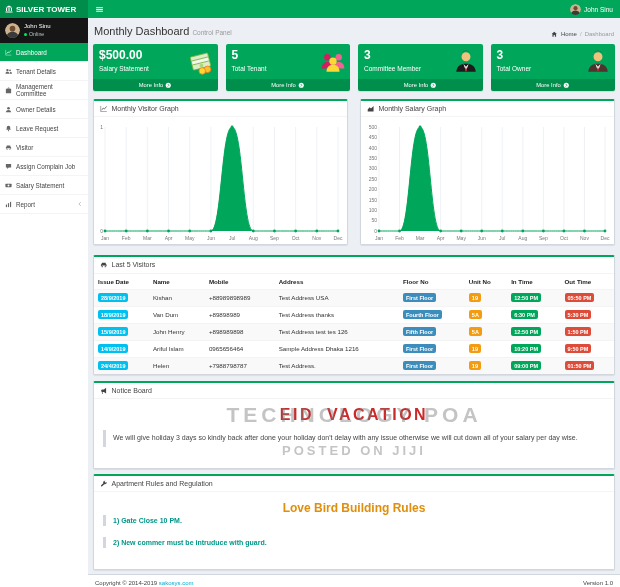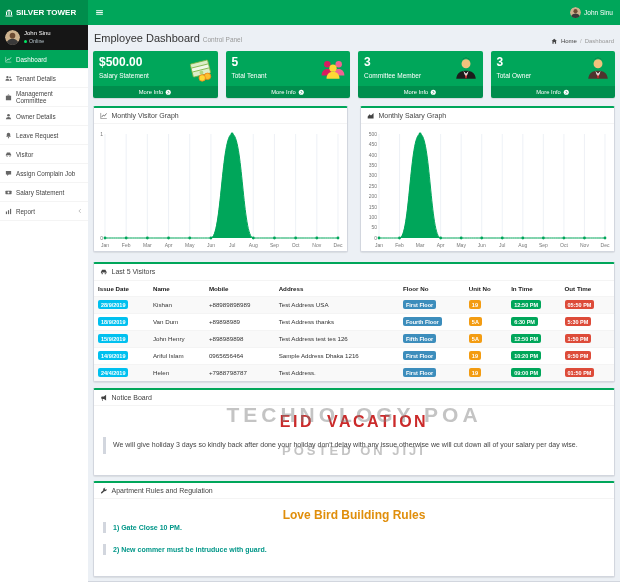--- a/index.html
+++ b/index.html
@@ -5,21 +5,21 @@
   * { margin:0; padding:0; box-sizing:border-box; }
   html,body { width:620px; height:587px; overflow:hidden; }
   body { font-family:"Liberation Sans", sans-serif; background:#ecf0f5; position:relative; }
   a { text-decoration:none; cursor:pointer; }
 
   
   .ic { width:1em; height:1em; display:block; }
   .icw { display:inline-flex; align-items:center; justify-content:center; }
 
   
-  .navbar { display:flex; height:25px; }
+  .navbar { display:flex; height:18px; }
   .brand { width:88px; background:#008d4c; color:#fff; display:flex; align-items:center; gap:3px; padding-left:5px; font-weight:bold; font-size:8px; white-space:nowrap; }
   .brand .icw { font-size:8px; }
   .nav-main { flex:1; background:#00a65a; display:flex; align-items:center; justify-content:space-between; padding:0 7px; }
   .hamburger { color:#fff; font-size:9px; display:inline-flex; }
   .nav-user { display:flex; align-items:center; gap:3px; color:#fff; font-size:6.5px; }
   .nav-avatar { width:11px; height:11px; border-radius:50%; overflow:hidden; font-size:11px; }
 
   
   .wrapper { display:flex; height:570px; }
   .sidebar { width:88px; background:#fff; flex-shrink:0; }
@@ -250,21 +250,21 @@
               <path d="M10 3L5 8l5 5"></path>
             </svg>
           </span>
         </div>
       </div>
   </div>
 
   <div class="content">
 
     <div class="page-header">
-      <h1 class="page-title"><span>Employee Dashboard</span><small>Control Panel</small></h1>
+      <h1 class="page-title"><span>Monthly Dashboard</span><small>Control Panel</small></h1>
       <div class="breadcrumb">
         <span class="icw">
             <svg class="ic" viewBox="0 0 16 16" fill="currentColor">
               <path d="M8 2l6.5 5.4h-2V14H9.5v-4h-3v4H3.5V7.4h-2z"></path>
             </svg>
           </span>
         <a style="color:#444">Home</a>
         <span class="bc-sep">/</span>
         <span class="bc-current">Dashboard</span>
       </div>

